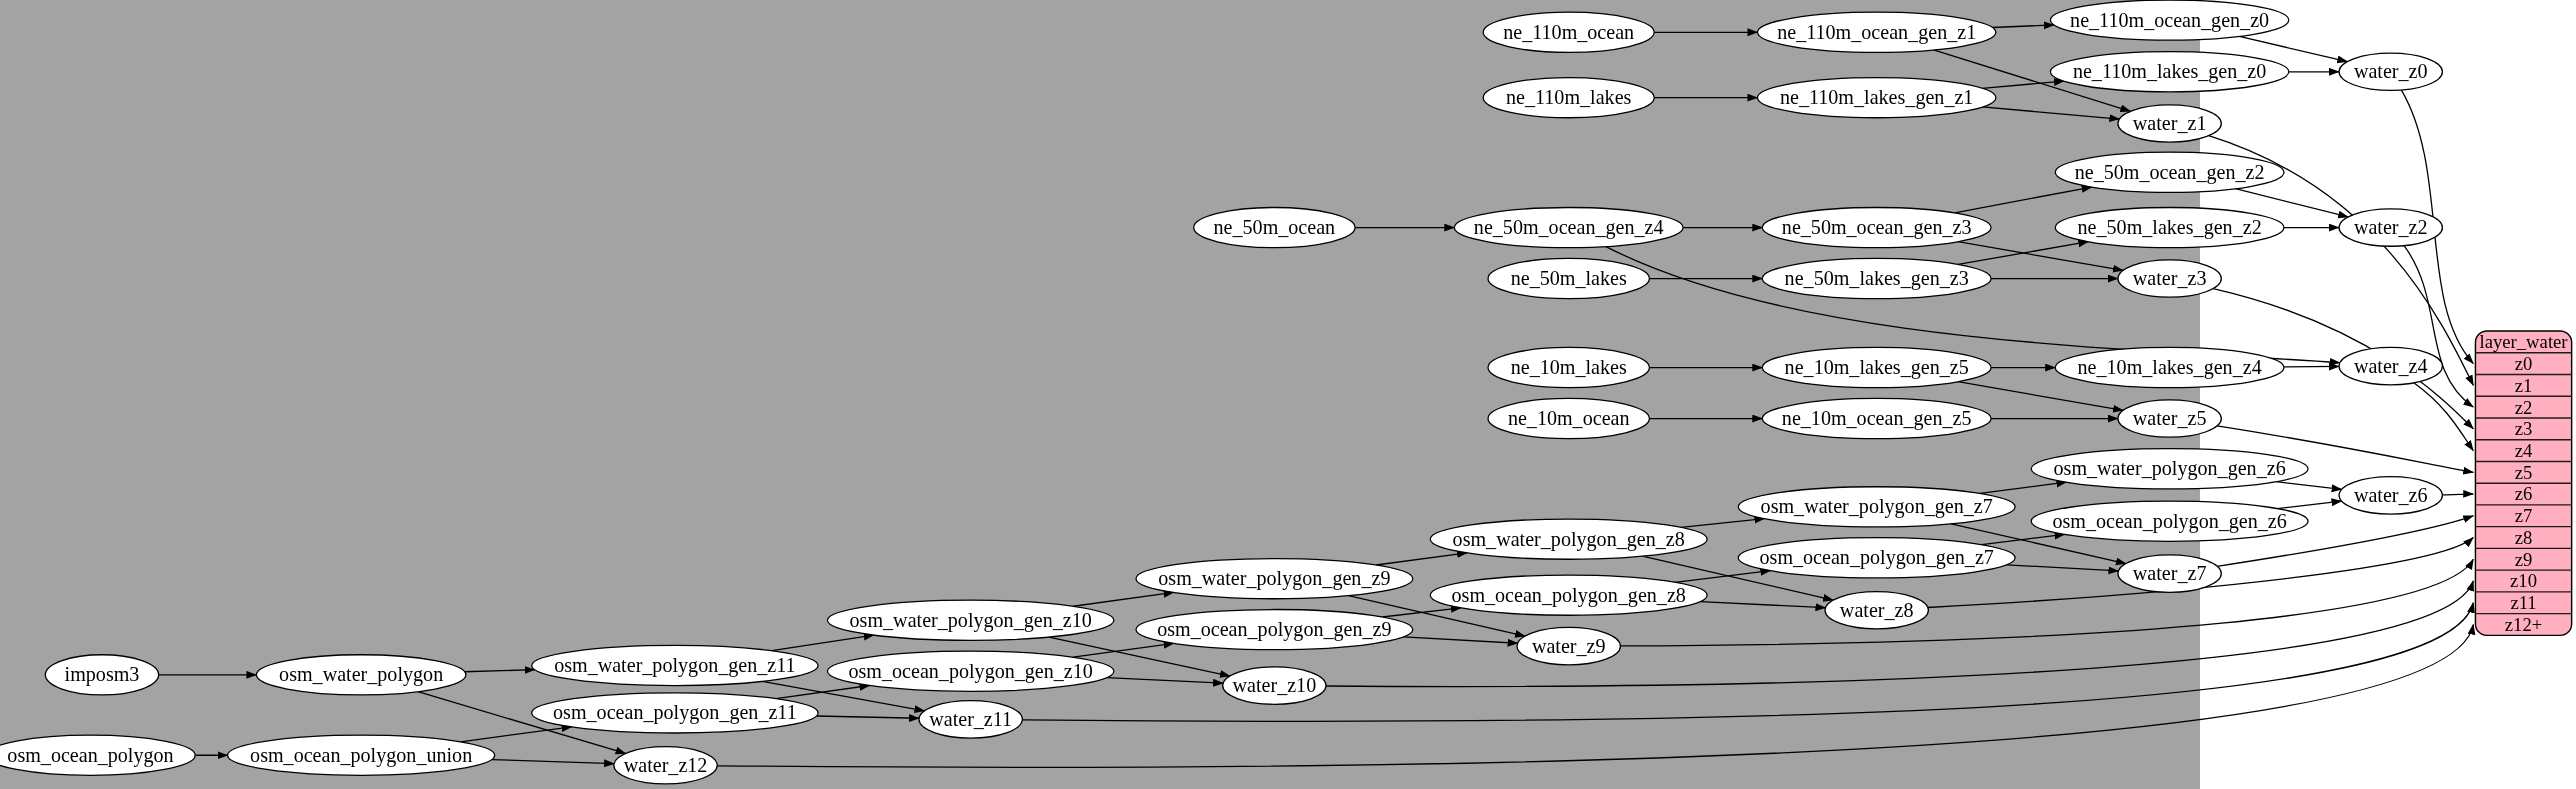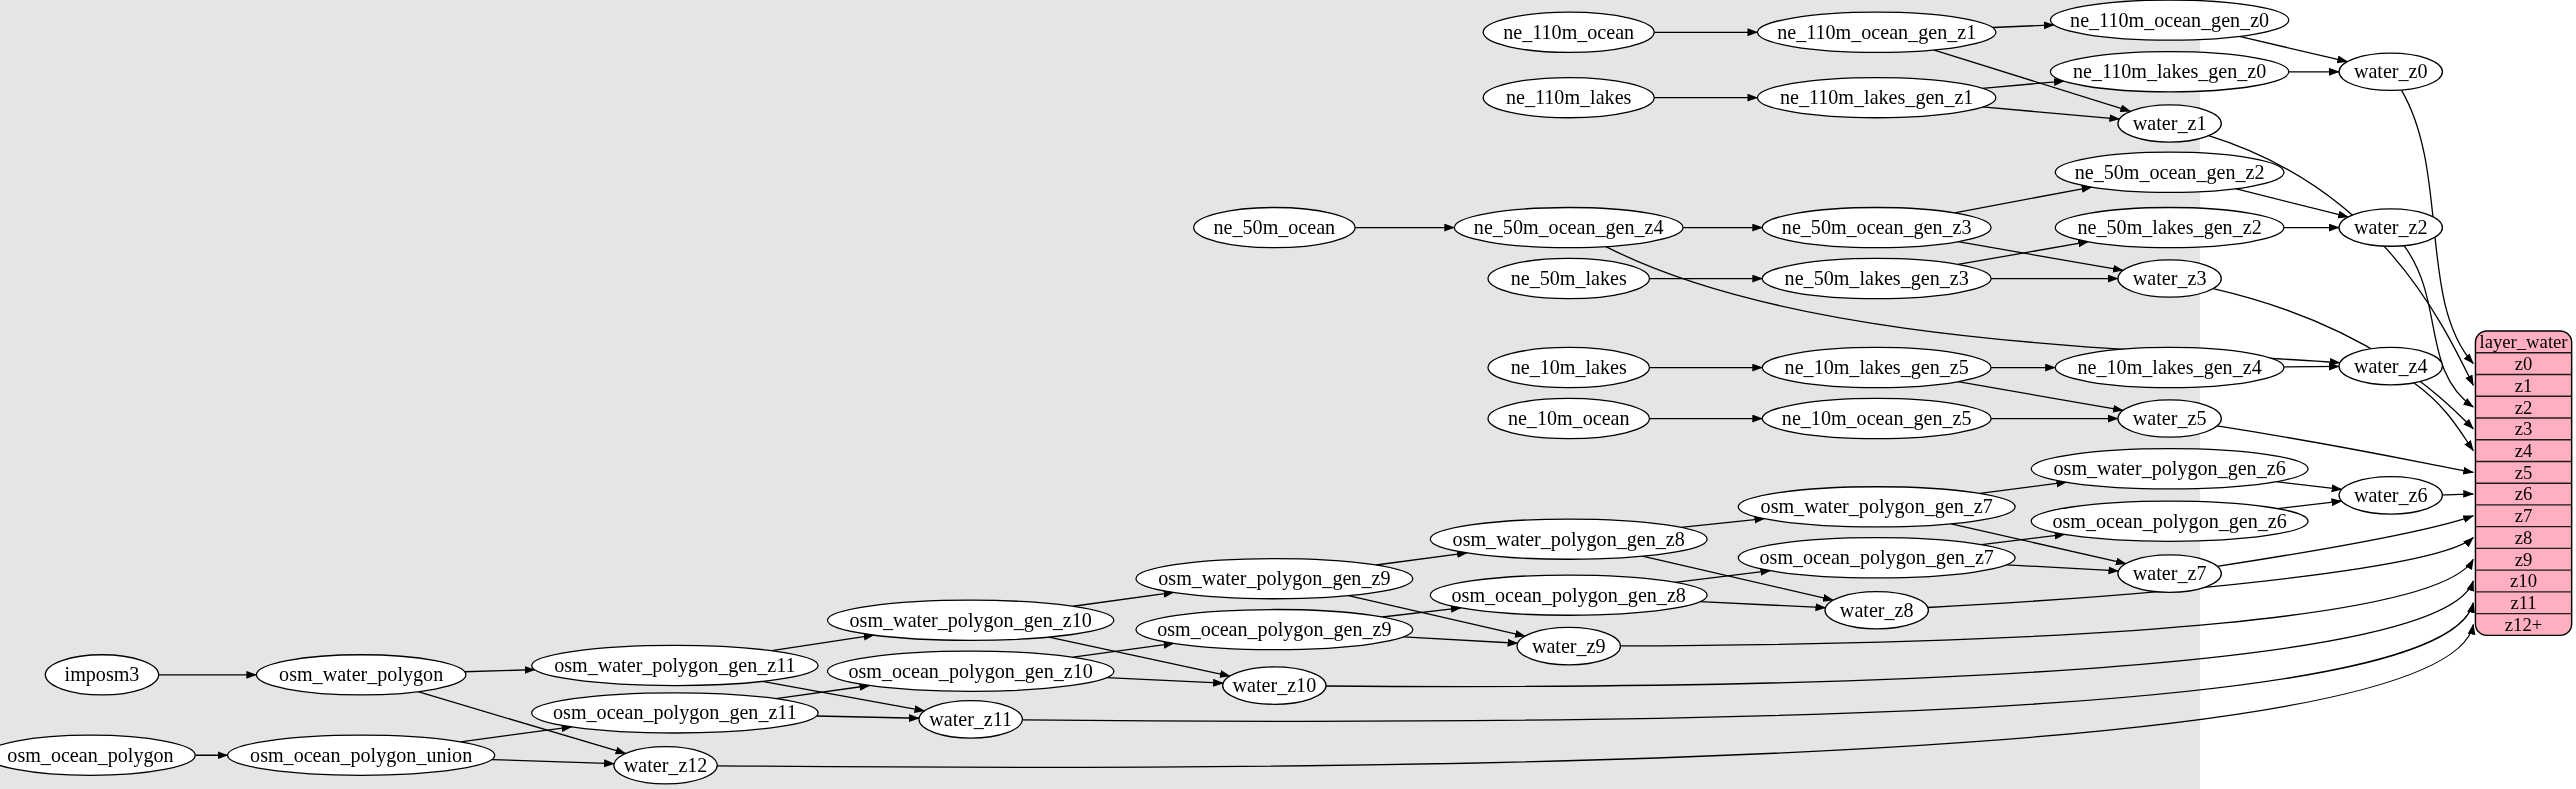--- a/index.html
+++ b/index.html
@@ -4,21 +4,21 @@
 <style>
   html, body {
     margin: 0;
     padding: 0;
     background: #ffffff;
   }
   .canvas {
     position: relative;
     width: 2200px;
     height: 789px;
-    background: #e5e5e5;
+    background: #a3a3a3;
     font-family: "Liberation Serif", "DejaVu Serif", serif;
   }
   svg { display: block; }
   .node-ellipse { fill: #ffffff; stroke: #000000; stroke-width: 1.8px; }
   .node-label {
     font-family: "Liberation Serif", "DejaVu Serif", serif;
     font-size: 28px;
     fill: #000000;
     text-anchor: middle;
   }

